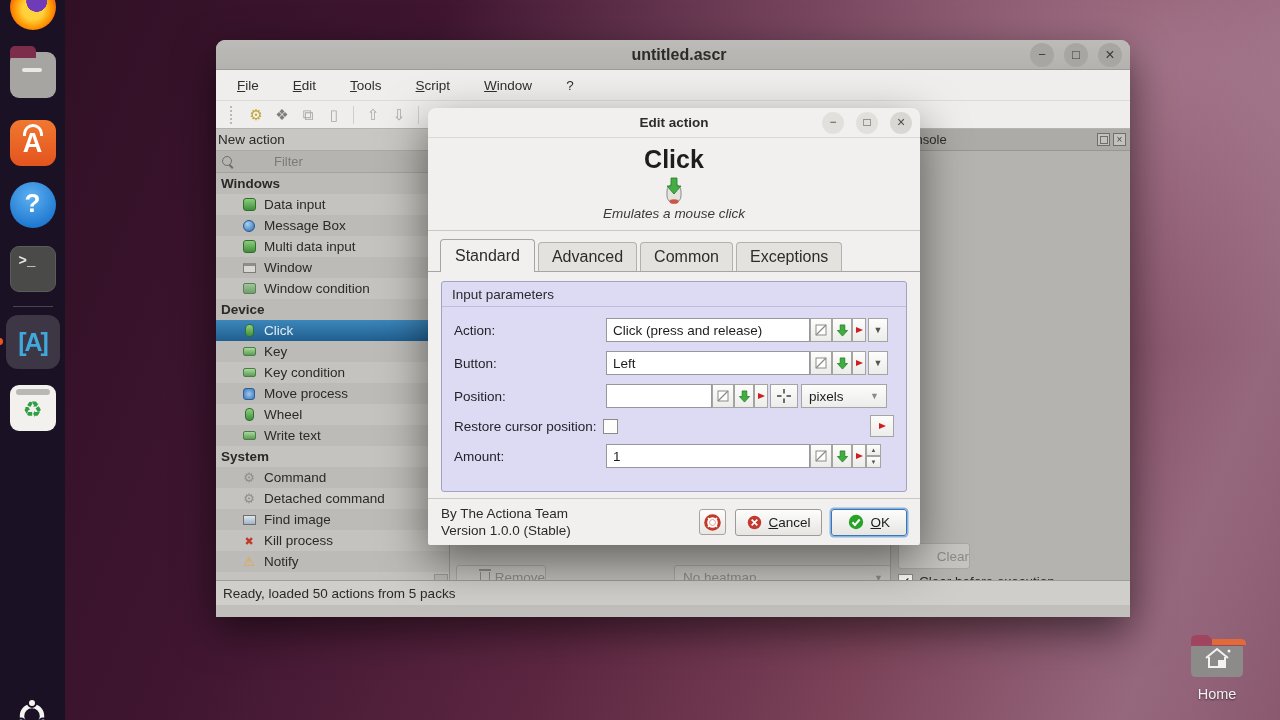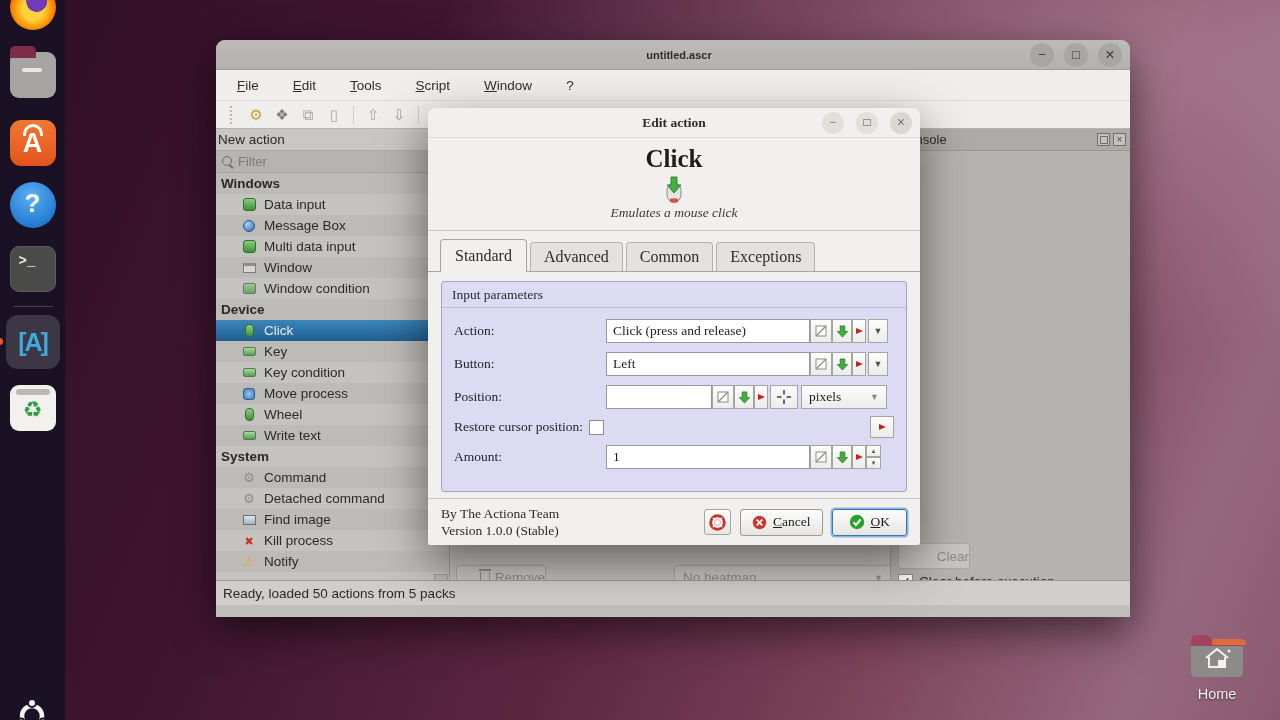--- a/index.html
+++ b/index.html
@@ -34,21 +34,21 @@
   .di-actiona-wrap .running-dot { position:absolute; left:-10px; top:23px; width:7px; height:7px; border-radius:50%; background:#e95420; }
   .di-actiona { color:#3fa9dd; font-size:25px; font-weight:bold; letter-spacing:-2px; }
   .di-trash { margin-top:16px; background:#f2f1ee; border-radius:9px; }
   .di-trash::before { content:""; position:absolute; left:6px; top:4px; right:6px; height:6px; border-radius:3px; background:#b9b8b5; }
   .di-trash::after { content:"\267B"; position:absolute; left:0; right:0; top:12px; text-align:center; color:#2f9e44; font-size:22px; line-height:26px; }
   .di-ubuntu { position:absolute; bottom:-12px; left:14px; }
 
   
   .window { position:absolute; left:216px; top:40px; width:914px; height:577px; background:#c0bfbb; border-radius:9px 9px 0 0; box-shadow:0 14px 40px rgba(0,0,0,.55); z-index:10; }
   .titlebar { height:30px; background:linear-gradient(#bcbbb7,#b3b2ae); border-radius:9px 9px 0 0; position:relative; display:flex; align-items:center; justify-content:center; border-bottom:1px solid #9d9c98; }
-  .titlebar .title { font-size:11px; font-weight:bold; color:#2c2c2a;margin-left:12px; }
+  .titlebar .title { font-size:16px; font-weight:bold; color:#2c2c2a;margin-left:12px; }
   .tb-btns { position:absolute; right:8px; top:3px; display:flex; gap:10px; }
   .tb-btn { width:24px; height:24px; border-radius:50%; background:#a7a6a2; position:relative; }
   .tb-btn::before { position:absolute; inset:0; text-align:center; line-height:23px; color:#3a3a38; font-size:13px; }
   .tb-min::before { content:"\2212"; }
   .tb-max::before { content:"\25A1"; }
   .tb-close::before { content:"\00D7"; font-size:16px; }
 
   .menubar { height:31px; background:#efeeec; display:flex; align-items:center; padding-left:12px; gap:16px; border-bottom:1px solid #dddcd8; }
   .menu-item { font-size:13.5px; color:#2e2e2c; padding:4px 9px; border-radius:3px; }
   .menu-item::first-letter { text-decoration:underline; }
@@ -58,21 +58,21 @@
   .tool-btn { width:20px; height:20px; display:flex; align-items:center; justify-content:center; font-size:15px; color:#a9a8a4; }
   .tool-btn.c-yellow { color:#c2a636; }
   .tool-btn.c-dark { color:#7e7d79; }
   .tool-sep { width:1px; height:18px; background:#cfceca; margin:0 3px; }
 
   .win-body { position:absolute; left:0; right:0; top:89px; bottom:25px; display:flex; overflow:hidden; }
 
   
   .sidebar { width:234px; flex:none; background:#c4c3bf; border-right:1px solid #9d9c98; display:flex; flex-direction:column; position:relative; }
   .sb-header { height:22px; line-height:22px; padding-left:2px; font-size:13.5px; color:#2a2a28; background:#c8c7c3; border-bottom:1px solid #aaa9a5; }
-  .sb-filter { height:22px; background:#b5b4b0; border-bottom:1px solid #a3a29e; display:flex; align-items:center; padding:0 4px; }
+  .sb-filter { height:22px; background:#b5b4b0; border-bottom:1px solid #a3a29e; display:flex; align-items:center; padding:0 4px;gap:36px; }
   .mag-icon { width:12px; height:12px; position:relative; margin:0 4px 0 2px; flex:none; }
   .mag-icon::before { content:""; position:absolute; left:0; top:0; width:8px; height:8px; border:1.6px solid #6f6e6a; border-radius:50%; }
   .mag-icon::after { content:""; position:absolute; left:8px; top:8px; width:5px; height:1.8px; background:#6f6e6a; transform:rotate(45deg); transform-origin:0 0; }
   .sb-filter input { flex:1; border:none; outline:none; background:transparent; font-size:13px; color:#3a3a38; font-family:inherit; }
   .sb-filter input::placeholder { color:#7c7b77; }
   .tree { flex:1; overflow:hidden; }
   .trow { height:21px; display:flex; align-items:center; font-size:13.5px; color:#2a2a28; }
   .trow:nth-child(odd) { background:#bcbbb7; }
   .tcat { font-weight:bold; padding-left:5px; }
   .titem { padding-left:26px; gap:8px; }
@@ -112,21 +112,21 @@
   .console-bottom { position:absolute; left:7px; right:6px; bottom:3px; }
   .clear-btn { width:72px; height:26px; }
   .clear-before-row { margin-top:5px; display:flex; align-items:center; gap:6px; }
   .checkbox { width:15px; height:15px; background:#fdfdfc; border:1px solid #8c8b87; position:relative; flex:none; }
   .checkbox.checked::before { content:"\2713"; position:absolute; inset:0; text-align:center; line-height:14px; font-size:12px; font-weight:bold; color:#2e2e2c; }
   .clear-before-label { font-size:13.5px; color:#2a2a28; }
 
   .statusbar { position:absolute; left:0; right:0; bottom:12px; height:25px; background:#cfcecb; border-top:1px solid #9d9c98; display:flex; align-items:center; padding-left:7px; font-size:13.5px; color:#2a2a28; }
 
   
-  .dialog { position:absolute; left:428px; top:108px; width:492px; height:437px; background:#f1f0ee; border-radius:8px 8px 2px 2px; box-shadow:0 16px 46px rgba(0,0,0,.5); z-index:20;font-family:Liberation Serif, serif; }
+  .dialog { position:absolute; left:428px; top:108px; width:492px; height:437px; background:#f1f0ee; border-radius:8px 8px 2px 2px; box-shadow:0 16px 46px rgba(0,0,0,.5); z-index:20; }
   .dlg-titlebar { height:30px; display:flex; align-items:center; justify-content:center; position:relative; border-bottom:1px solid #dad9d6; }
   .dlg-titlebar .title { font-size:13.5px; font-weight:bold; color:#2c2c2a; }
   .dlg-btns { position:absolute; right:8px; top:4px; display:flex; gap:12px; }
   .dlg-btn { width:22px; height:22px; border-radius:50%; background:#e1e0dd; position:relative; }
   .dlg-btn::before { position:absolute; inset:0; text-align:center; line-height:21px; color:#4a4a48; font-size:12px; }
   .dlg-min::before { content:"\2212"; }
   .dlg-max::before { content:"\25A1"; }
   .dlg-close { background:#d8d7d4; }
   .dlg-close::before { content:"\00D7"; font-size:14px; }
 

